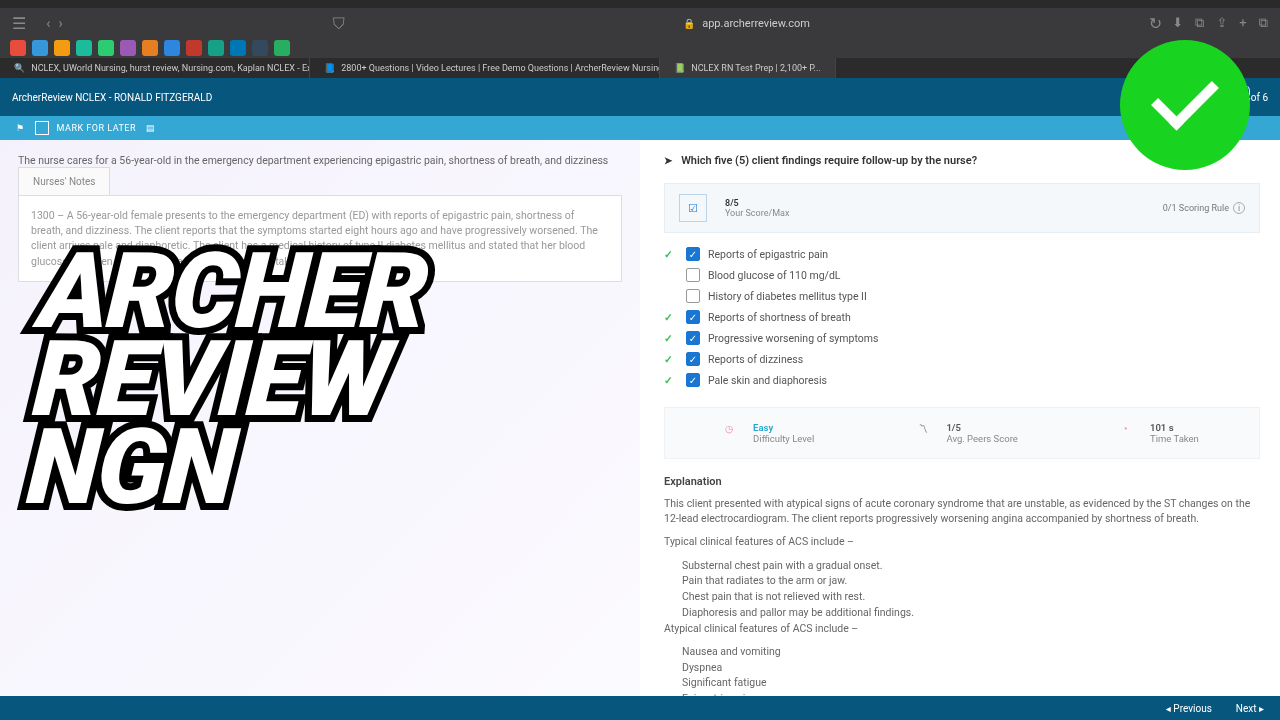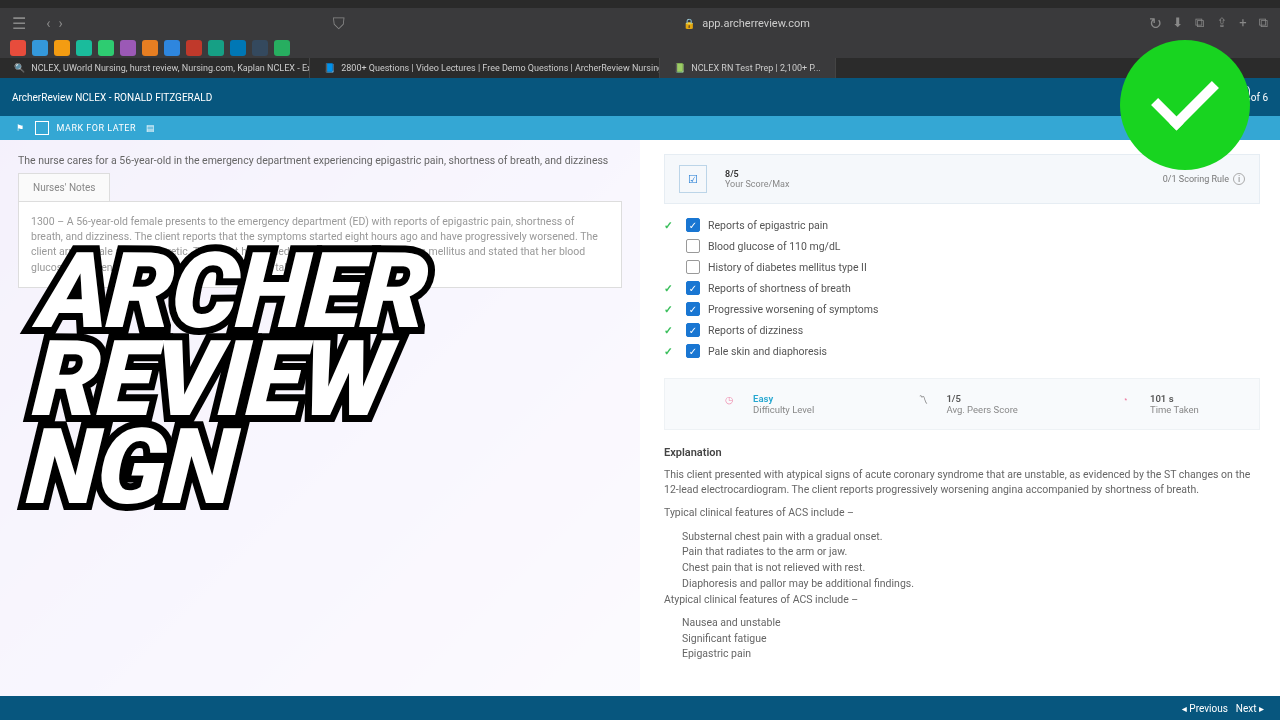--- a/index.html
+++ b/index.html
@@ -15,21 +15,21 @@
 .tabstrip{height:20px;background:#2b2b2b;display:flex;align-items:center;font-size:9px;color:#ccc}
 .tab{padding:0 14px;height:100%;display:flex;align-items:center;gap:6px;border-right:1px solid #444;white-space:nowrap;overflow:hidden}
 .tab.active{background:#3a3a3c}
 .app-header{height:38px;background:#07567e;color:#fff;display:flex;align-items:center;font-size:10px;padding:0 12px}
 .app-header .center{flex:1;text-align:right;font-size:10px}
 .toolbar{height:24px;background:#34a7d4;display:flex;align-items:center;padding:0 16px;color:#fff;font-size:9px;letter-spacing:.5px}
 .toolbar .icon-box{width:14px;height:14px;border:1px solid #fff;margin-right:8px}
 .content{display:flex;height:580px}
 .left-pane{width:640px;padding:14px 18px;font-size:11px;color:#6b6b6b;position:relative;background:linear-gradient(135deg,#b7a3e8 0%, #cdbdf2 40%, #e6dffa 100%)}
 .left-inner{background:rgba(255,255,255,0.85);position:absolute;inset:0;padding:14px 18px}
-.q-stem{font-size:10.5px;color:#666;margin-bottom:6px}
+.q-stem{font-size:10.5px;color:#666;}
 .item-count{font-size:10.5px;font-weight:600;color:#555;margin-bottom:8px}
 .notes-tab{display:inline-block;padding:8px 14px;border:1px solid #ddd;border-bottom:none;font-size:10px;color:#888;background:#fafafa}
 .notes-box{border:1px solid #ddd;padding:12px;font-size:10.5px;line-height:1.45;color:#999;background:#fff}
 .right-pane{flex:1;padding:14px 20px 0 24px;font-size:11px;overflow:hidden}
 .q-header{font-size:11px;font-weight:600;color:#333;margin-bottom:16px}
 .q-header .airplane{margin-right:6px;font-size:10px}
 .score-row{display:flex;align-items:center;gap:18px;padding:10px 14px;background:#f5f8fb;border:1px solid #e6edf3;margin-bottom:14px}
 .score-box{width:28px;height:28px;border:1px solid #bcd5e8;display:flex;align-items:center;justify-content:center}
 .score-text div:first-child{font-size:9px;font-weight:600;color:#333}
 .score-text div:last-child{font-size:9px;color:#888}
@@ -38,21 +38,21 @@
 .opt-mark{width:14px;color:#3bbf5c;font-weight:bold}
 .chk{width:14px;height:14px;border:1.5px solid #999;border-radius:2px;display:flex;align-items:center;justify-content:center;font-size:10px;color:#fff}
 .chk.on{background:#1976d2;border-color:#1976d2}
 .stats-row{display:flex;justify-content:space-around;background:#f8fafc;border:1px solid #eef2f5;padding:14px 8px;margin:20px 0 16px}
 .stat{display:flex;gap:8px;align-items:center;color:#888;font-size:9.5px}
 .stat .big{color:#25a7d0;font-weight:600}
 .stat svg,.stat .sicon{width:20px;height:20px}
 .expl-h{font-weight:600;font-size:11px;color:#444;margin-bottom:8px}
 .expl-p{font-size:10.5px;color:#666;line-height:1.45;margin-bottom:8px}
 .expl-li{font-size:10.5px;color:#666;margin-left:18px;line-height:1.5}
-.footer-nav{position:absolute;bottom:0;right:0;height:24px;background:#07567e;color:#fff;display:flex;align-items:center;padding:0 16px;font-size:10px;gap:8px;width:100%}
+.footer-nav{position:absolute;bottom:0;right:0;height:24px;background:#07567e;color:#fff;display:flex;align-items:center;padding:0 16px;font-size:10px;gap:24px;width:100%}
 .footer-nav .spacer{flex:1}
 .overlay-badge{position:absolute;top:40px;right:30px;width:130px;height:130px;background:#18d420;border-radius:50%;display:flex;align-items:center;justify-content:center;z-index:50}
 .overlay-badge::after{content:"";width:50px;height:26px;border-left:10px solid #fff;border-bottom:10px solid #fff;transform:rotate(-45deg) translate(6px,-6px)}
 .overlay-text{position:absolute;left:34px;top:248px;z-index:40;font-family:Impact,"Arial Black",sans-serif;font-weight:900;color:#fff;font-size:105px;line-height:.84;letter-spacing:-2px;-webkit-text-stroke:14px #000;paint-order:stroke fill;font-style:italic;transform:skewX(-4deg)}
 .info-circle{font-size:9px;border:1px solid #aaa;border-radius:50%;width:12px;height:12px;display:inline-flex;align-items:center;justify-content:center;color:#888}
 </style>
 </head>
 <body>
 
 <div class="mac-menubar"></div>
@@ -128,20 +128,24 @@
 <div class="content">
   <div class="left-pane">
     <div class="left-inner">
       <div class="q-stem">The nurse cares for a 56-year-old in the emergency department experiencing epigastric pain, shortness of breath, and dizziness</div>
       <div class="notes-tab">Nurses' Notes</div>
       <div class="notes-box">1300 – A 56-year-old female presents to the emergency department (ED) with reports of epigastric pain, shortness of breath, and dizziness. The client reports that the symptoms started eight hours ago and have progressively worsened. The client arrives pale and diaphoretic. The client has a medical history of type II diabetes mellitus and stated that her blood glucose has been 'very high.' The blood glucose was taken, and it was 110 mg/dL.</div>
     </div>
   </div>
 
   <div class="right-pane">
+    <div class="q-header">
+      <span class="airplane">➤</span>
+      <span>Which five (5) client findings require follow-up by the nurse?</span>
+    </div>
 
     <div class="score-row">
       <div class="score-box">
           <span style="color:#1976d2">☑</span>
         </div>
       <div class="score-text">
         <div>8/5</div>
         <div>Your Score/Max</div>
       </div>
       <div class="rule-text">
@@ -216,21 +220,22 @@
     <div class="expl-p">This client presented with atypical signs of acute coronary syndrome that are unstable, as evidenced by the ST changes on the 12-lead electrocardiogram. The client reports progressively worsening angina accompanied by shortness of breath.</div>
     <div class="expl-p">Typical clinical features of ACS include –</div>
     <div id="typ-list">
         <div class="expl-li">Substernal chest pain with a gradual onset.</div>
         <div class="expl-li">Pain that radiates to the arm or jaw.</div>
         <div class="expl-li">Chest pain that is not relieved with rest.</div>
         <div class="expl-li">Diaphoresis and pallor may be additional findings.</div>
       </div>
     <div class="expl-p">Atypical clinical features of ACS include –</div>
     <div id="atyp-list">
-        <div class="expl-li">Nausea and unstable</div>
+        <div class="expl-li">Nausea and vomiting</div>
+        <div class="expl-li">Dyspnea</div>
         <div class="expl-li">Significant fatigue</div>
         <div class="expl-li">Epigastric pain</div>
       </div>
   </div>
 </div>
 
 <div class="footer-nav">
   <div class="spacer"></div>
   <span>◂ <span>Previous</span></span>
   <span><span>Next</span> ▸</span>

